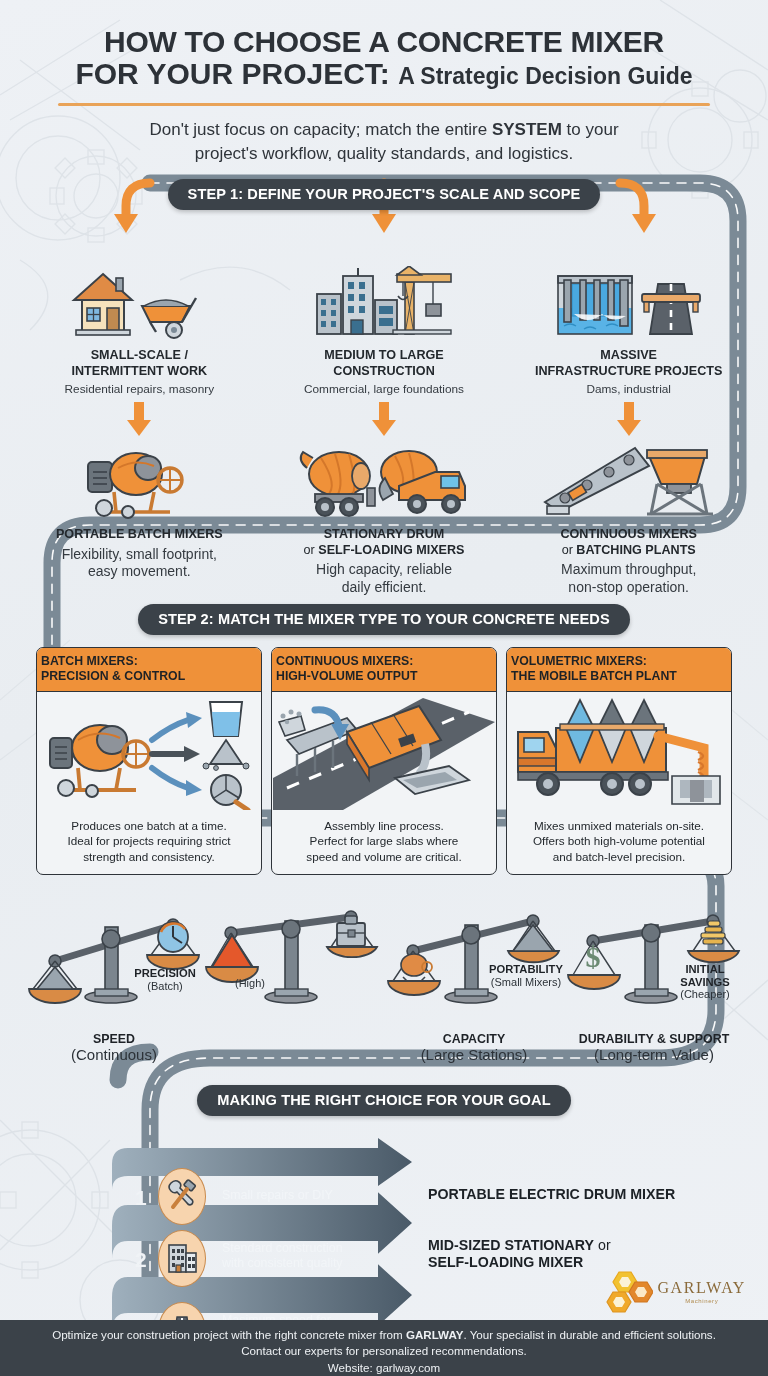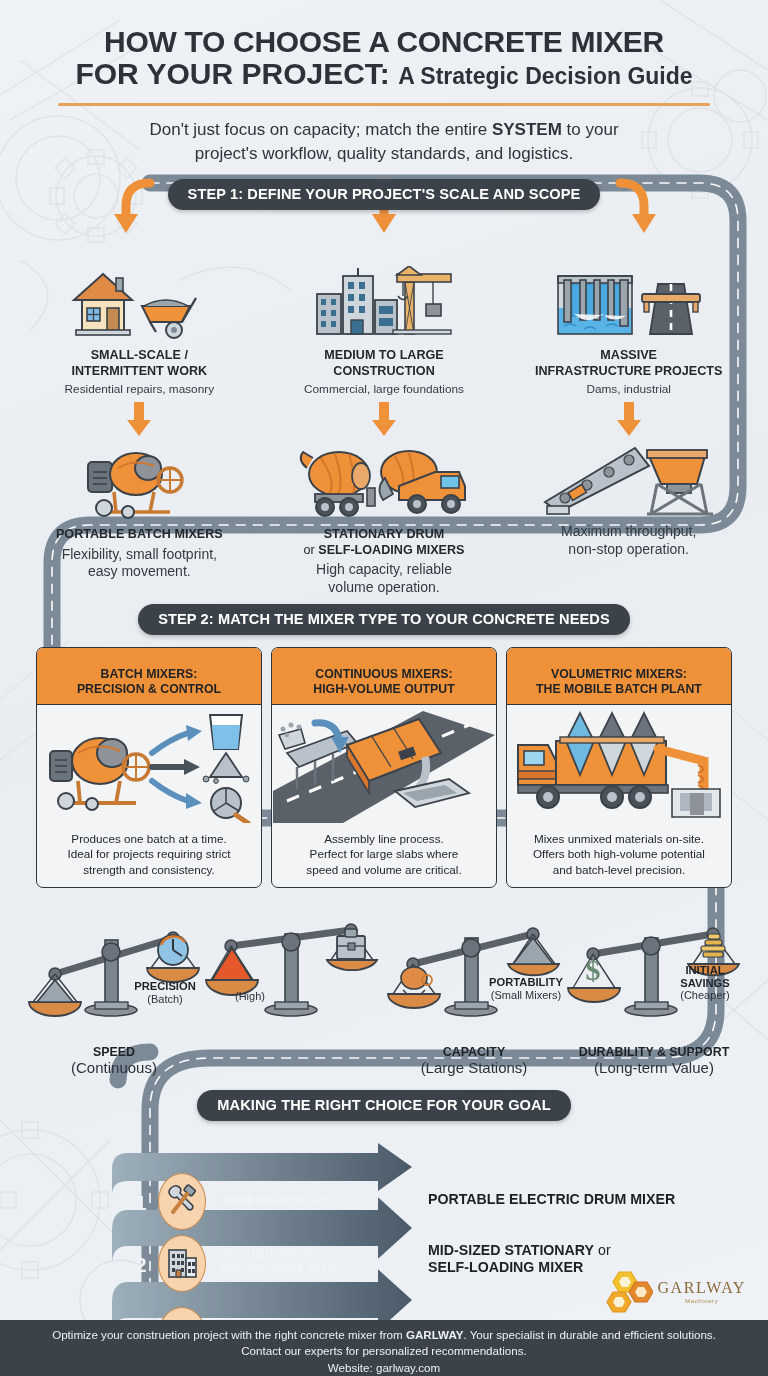--- a/index.html
+++ b/index.html
@@ -40,21 +40,21 @@
   .cat-title { font-size: 12.6px; font-weight: 700; color: #23282d; line-height: 1.2; margin-top: 8px; text-transform: uppercase; }
   .cat-sub { font-size: 11.8px; color: #343a40; margin-top: 3px; line-height: 1.25; }
   .mixer-row { height: 76px; display:flex; align-items:flex-end; justify-content:center; margin-top: 6px; }
   .res-title { font-size: 12.6px; font-weight: 700; color: #23282d; line-height: 1.22; margin-top: 7px; }
   .res-title .lt { font-weight: 400; }
   .res-sub { font-size: 14px; color: #343a40; margin-top: 3px; line-height: 1.25; }
 
   
   .cards { position: relative; z-index: 4; display: flex; gap: 9px; padding: 0 36px; margin-top: 12px; }
   .card { flex: 1; background: #f2f4f6; border: 1.4px solid #2f343a; border-radius: 7px; overflow: hidden; display:flex; flex-direction: column; }
-  .card-head { background: #ef9139; color: #1e2226; font-weight: 700; font-size: 12.3px; text-align: center; padding: 19px 4px 7px 4px; line-height: 1.22; border-bottom: 1.4px solid #2f343a; text-transform: uppercase; }
+  .card-head { background: #ef9139; color: #1e2226; font-weight: 700; font-size: 12.3px; padding: 6px 4px 7px 4px; line-height: 1.22; border-bottom: 1.4px solid #2f343a; text-transform: uppercase; }
   .card-art { height: 118px; position: relative; background: #f2f4f6; }
   .card-body { font-size: 11.7px; line-height: 1.3; color: #23282d; text-align: center; padding: 8px 6px 10px 6px; }
 
   
   .scales { position: relative; z-index: 4; display: flex; padding: 0 24px; margin-top: 10px; }
   .scale-cell { flex: 1; position: relative; text-align: center; }
   .scale-main { font-size: 12.4px; font-weight: 700; color: #1e2227; text-transform: uppercase; }
   .scale-mainsub { font-size: 15px; color: #2c3238; }
   .scale-right { position: absolute; text-align: center; line-height: 1.15; }
   .scale-right .t { font-size: 11.2px; font-weight: 700; color: #1e2227; text-transform: uppercase; }
@@ -317,21 +317,21 @@
           <circle cx="162" cy="60" r="9" fill="#4a5259" stroke="#3b4249" stroke-width="2"></circle>
           <circle cx="162" cy="60" r="4" fill="#b9c2ca"></circle>
         </svg>
       </div>
       <div class="res-title">
         <div>STATIONARY DRUM</div>
         <div><span class="lt">or </span><span>SELF-LOADING MIXERS</span></div>
       </div>
       <div class="res-sub">
         <div>High capacity, reliable</div>
-        <div>volume operation.</div>
+        <div>daily efficient.</div>
       </div>
     </div>
 
     <div class="col">
       <div class="icon-row">
         <svg width="150" height="74" viewBox="0 0 150 74">
 
           <rect x="4" y="10" width="74" height="58" fill="#cfd6dc"></rect>
           <rect x="4" y="42" width="74" height="26" fill="#59b3e6"></rect>
           <g fill="#4aa9e0" stroke="#2f8ec4" stroke-width="1">
@@ -396,20 +396,24 @@
           <rect x="108" y="6" width="60" height="8" fill="#e9a96a" stroke="#3b4249" stroke-width="1.8"></rect>
           <rect x="128" y="40" width="24" height="9" fill="#8e939a" stroke="#3b4249" stroke-width="1.8"></rect>
           <g stroke="#6b747c" stroke-width="3" fill="none">
             <line x1="118" y1="40" x2="112" y2="70"></line>
               <line x1="162" y1="40" x2="168" y2="70"></line>
             <line x1="118" y1="40" x2="168" y2="70"></line>
               <line x1="162" y1="40" x2="112" y2="70"></line>
             <line x1="108" y1="70" x2="174" y2="70"></line>
           </g>
         </svg>
+      </div>
+      <div class="res-title">
+        <div>CONTINUOUS MIXERS</div>
+        <div><span class="lt">or </span><span>BATCHING PLANTS</span></div>
       </div>
       <div class="res-sub">
         <div>Maximum throughput,</div>
         <div>non-stop operation.</div>
       </div>
     </div>
   </div>
 
   <div class="banner-wrap" style="margin-top:8px;">
     <div class="banner">STEP 2: MATCH THE MIXER TYPE TO YOUR CONCRETE NEEDS</div>
@@ -677,32 +681,32 @@
         <text x="28" y="82" font-family="Liberation Serif, serif" font-size="30" font-weight="700" fill="#6b8a73" text-anchor="middle">$</text>
         <path d="M148 36 L128 66 M148 36 L170 66" stroke="#3b4249" stroke-width="1.4" fill="none"></path>
         <path d="M123 66 A 26 14 0 0 0 174 66 Z" fill="#d98b45" stroke="#3b4249" stroke-width="1.8"></path>
         <g>
           <rect x="138" y="54" width="20" height="5" rx="2" fill="#e6b44e" stroke="#3b4249" stroke-width="1.2"></rect>
           <rect x="136" y="48" width="24" height="5" rx="2" fill="#f0c768" stroke="#3b4249" stroke-width="1.2"></rect>
           <rect x="140" y="42" width="17" height="5" rx="2" fill="#e6b44e" stroke="#3b4249" stroke-width="1.2"></rect>
           <rect x="143" y="36" width="12" height="5" rx="2" fill="#f0c768" stroke="#3b4249" stroke-width="1.2"></rect>
         </g>
       </svg>
-      <div class="scale-right" style="left:100px; top:66px; width:82px;">
+      <div class="scale-right" style="left:100px; top:78px; width:82px;">
         <div class="t">INITIAL SAVINGS</div>
         <div class="s">(Cheaper)</div>
       </div>
       <div style="margin-top:18px;">
         <div class="scale-main">DURABILITY &amp; SUPPORT</div>
         <div class="scale-mainsub">(Long-term Value)</div>
       </div>
     </div>
   </div>
 
-  <div class="banner-wrap" style="margin-top:14px;border-radius:15px;">
+  <div class="banner-wrap" style="margin-top:22px;border-radius:15px;">
     <div class="banner">MAKING THE RIGHT CHOICE FOR YOUR GOAL</div>
   </div>
 
   <div class="choices" style="position:relative; height:225px;">
     <svg style="position:absolute;left:0;top:0;z-index:2;" width="768" height="225">
       <defs>
         <linearGradient id="ag" x1="0" y1="0" x2="1" y2="0">
           <stop offset="0%" stop-color="#9fb0bd"></stop>
             <stop offset="100%" stop-color="#4a5a68"></stop>
         </linearGradient>

